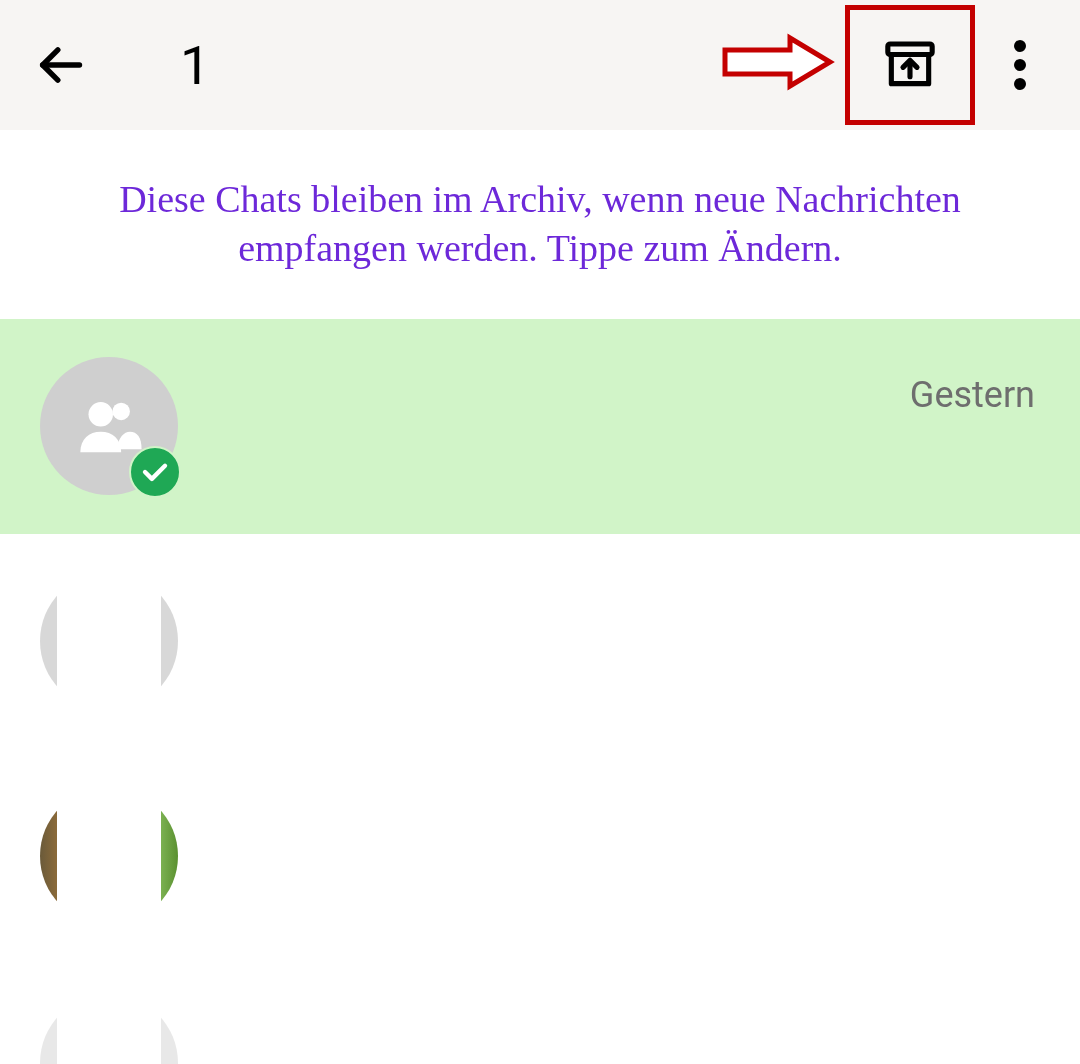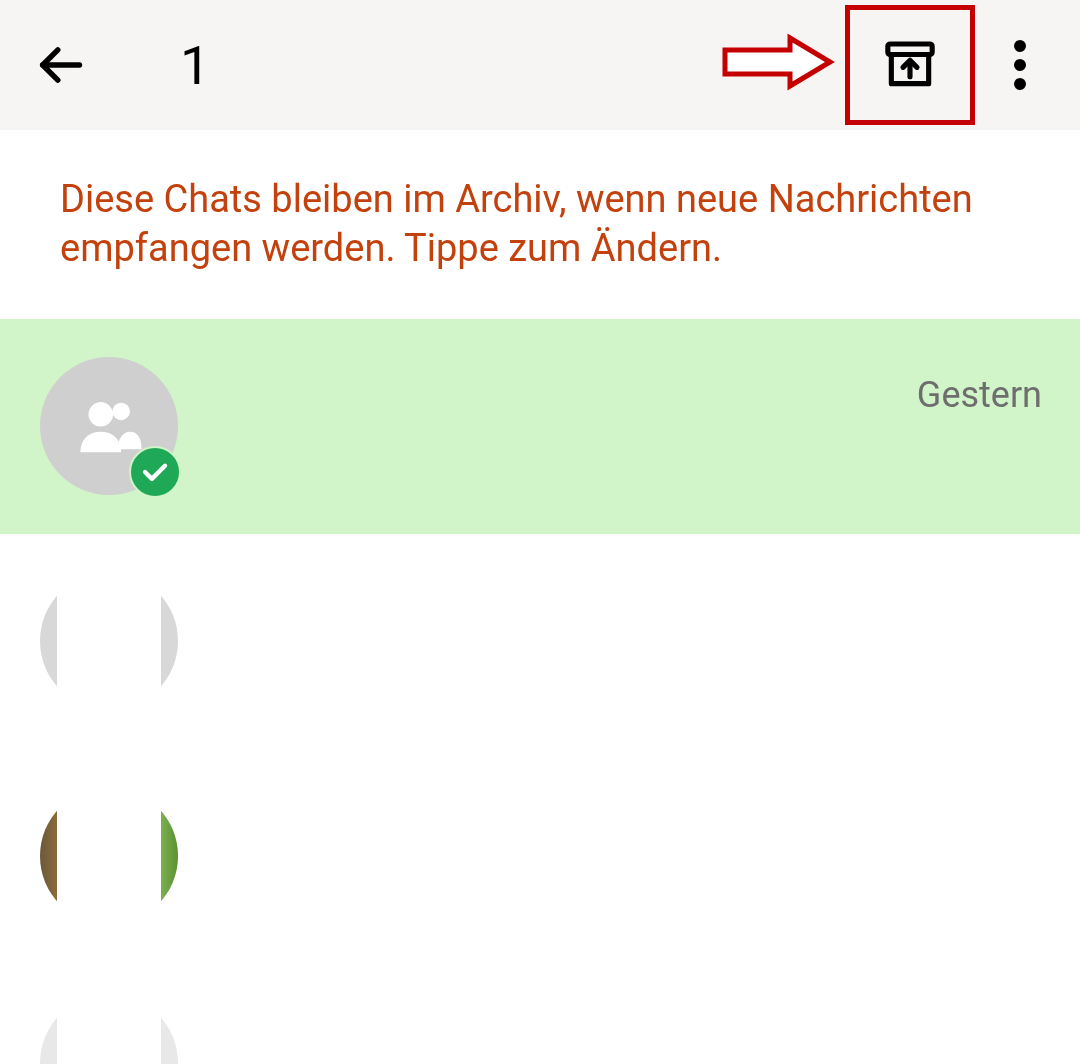--- a/index.html
+++ b/index.html
@@ -60,24 +60,26 @@
       height: 60px;
       display: flex;
       align-items: center;
       justify-content: center;
       cursor: pointer;
       position: absolute;
       right: 30px;
     }
     .info-banner {
       padding: 45px 60px;
+      text-align: center;
       font-size: 38px;
-      color: #c2410c;
+      color: #6d28d9;
       line-height: 1.3;
       cursor: pointer;
+      font-family: Liberation Serif, serif;
     }
     .chat-list {
       display: flex;
       flex-direction: column;
     }
     .chat-item {
       height: 215px;
       display: flex;
       align-items: center;
       padding: 0 40px;
@@ -112,21 +114,21 @@
       display: flex;
       align-items: center;
       justify-content: center;
       position: absolute;
       bottom: -3px;
       right: -3px;
       border: 2px solid #d1f4c8;
     }
     .chat-timestamp {
       position: absolute;
-      right: 38px;
+      right: 45px;
       top: 55px;
       font-size: 36px;
       color: #6e6e6e;
     }
     .chat-row-2 {
       height: 215px;
       display: flex;
       align-items: center;
       padding: 0 40px;
       cursor: pointer;

